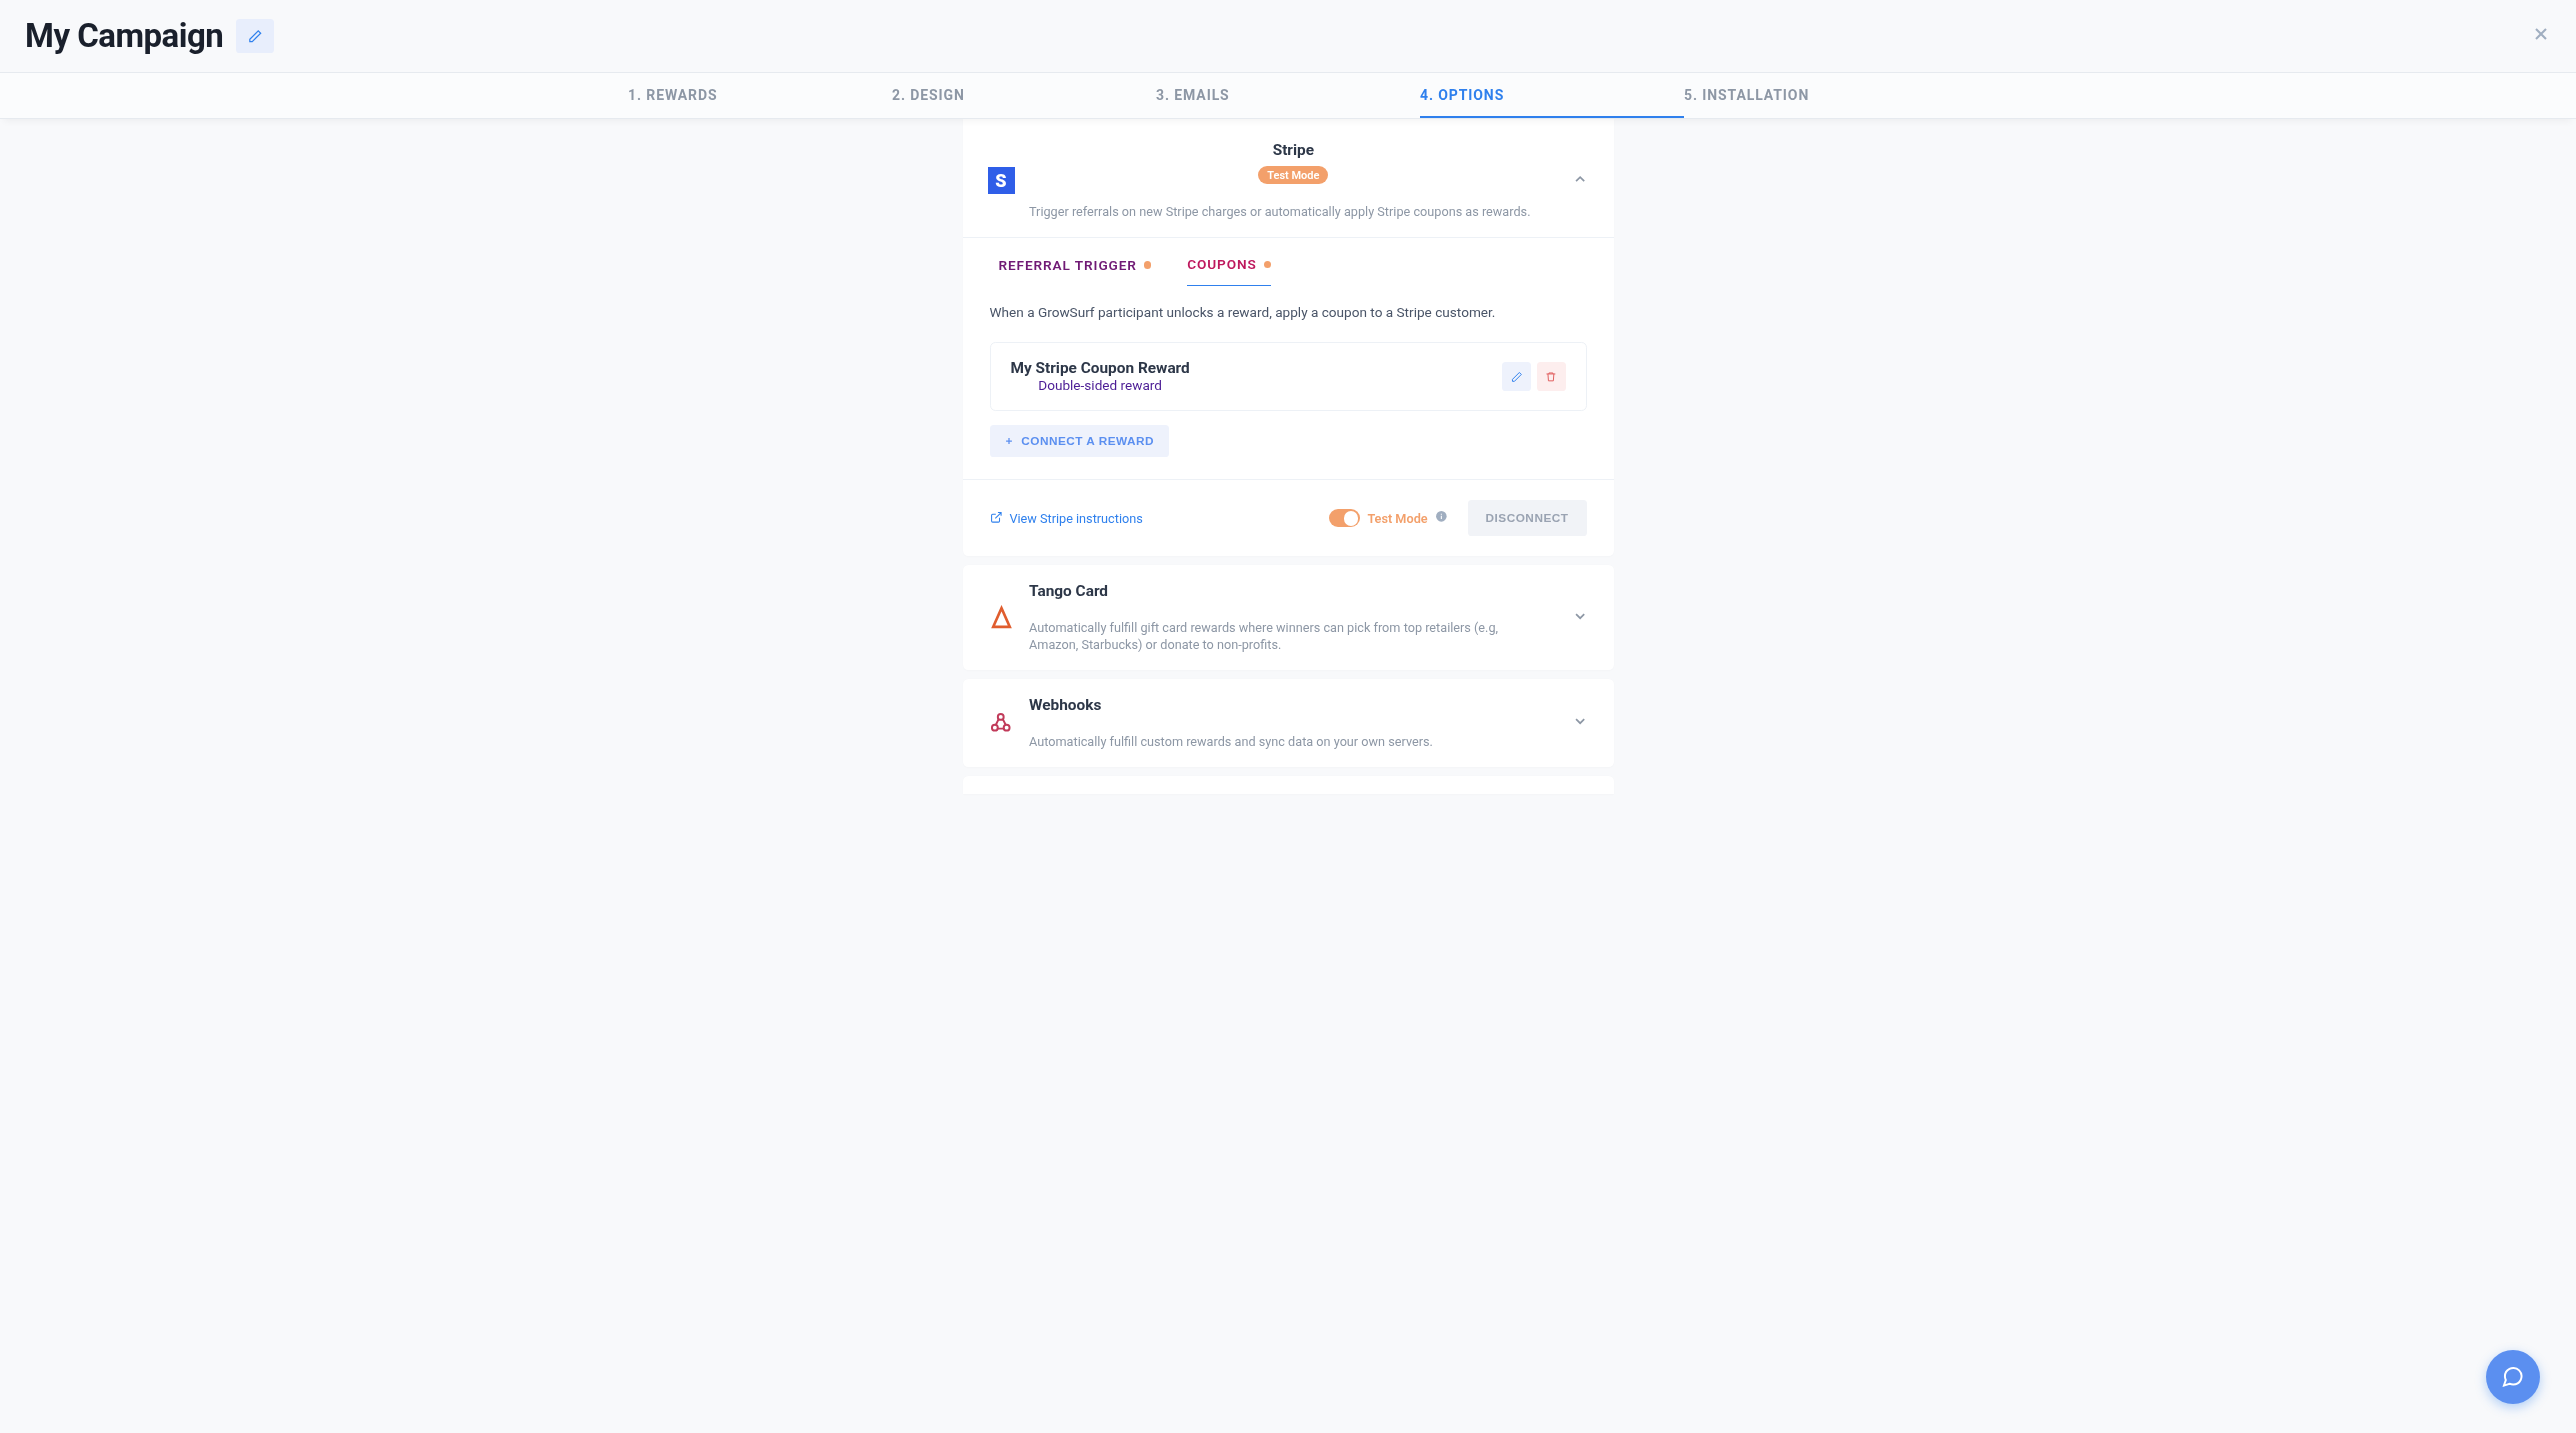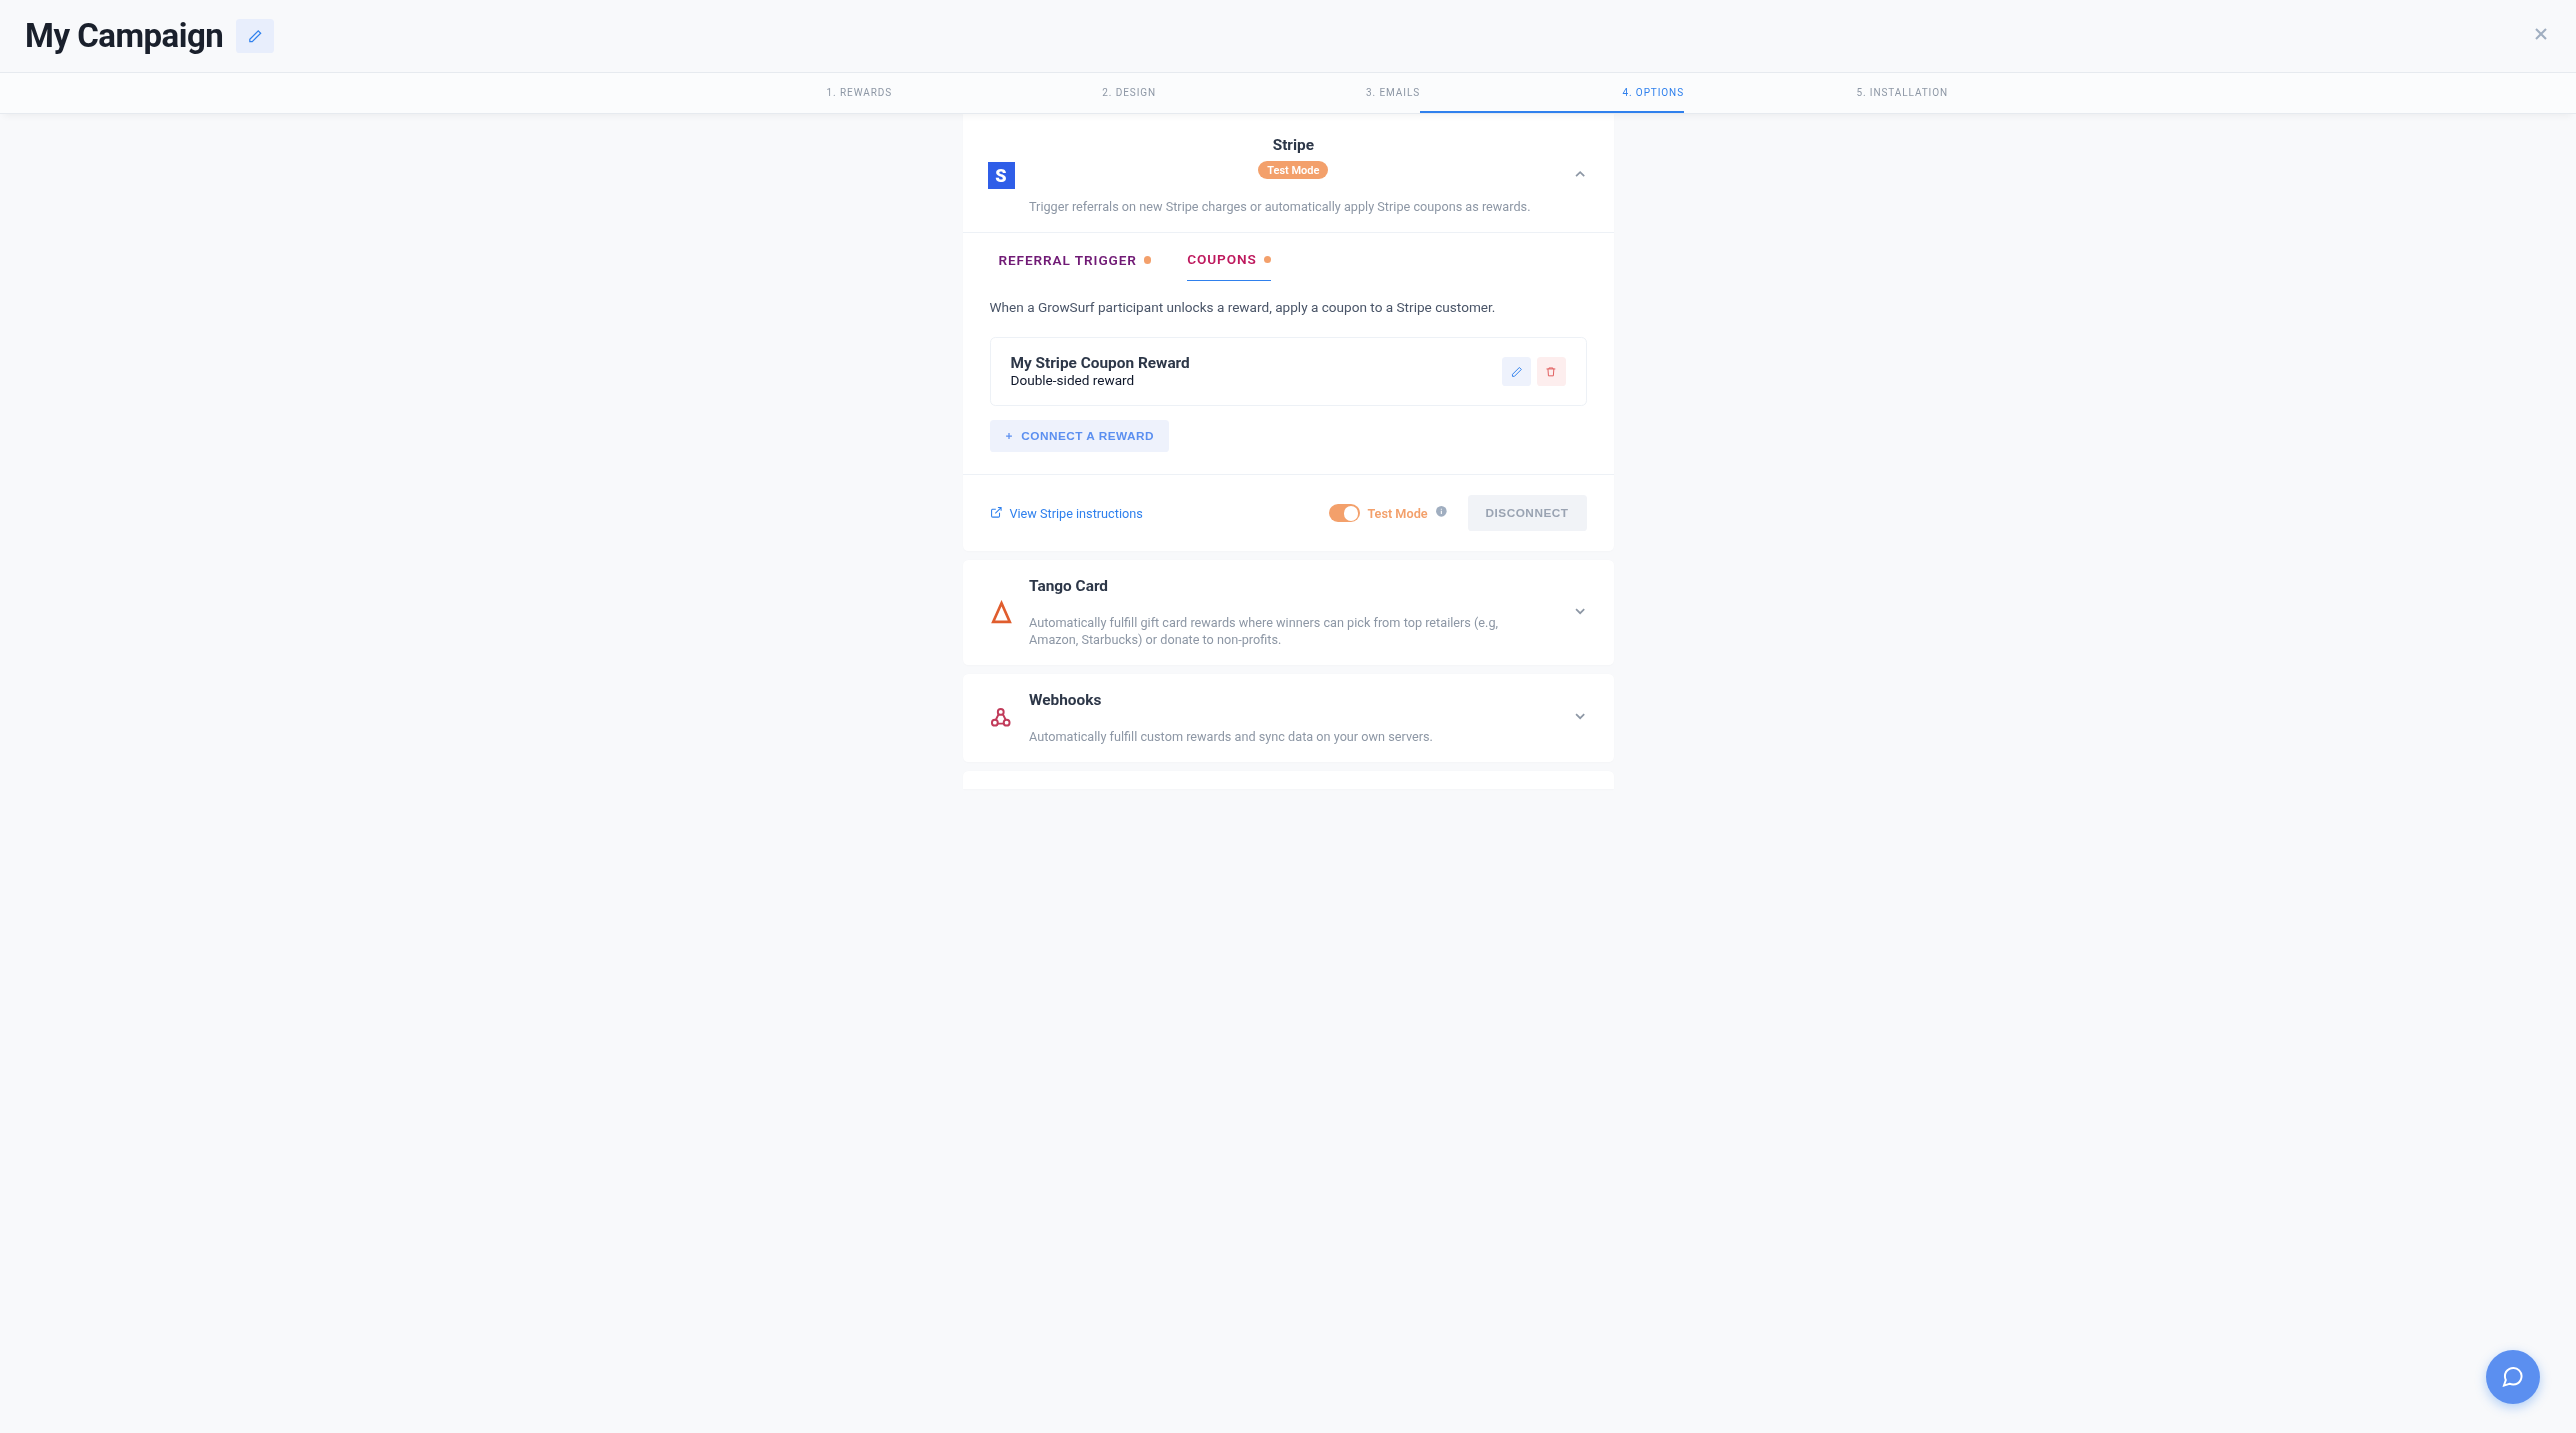--- a/index.html
+++ b/index.html
@@ -36,28 +36,28 @@
   box-shadow: 0 5.4px 7.2px -3.6px rgba(0,0,0,0.05);
   position: relative;
 }
 .tabs {
   display: flex;
   max-width: 1320px;
   margin: 0 auto;
 }
 .tab {
   flex: 1;
-  text-align: right;
+  text-align: left;
   padding: 14.5px 0 12.7px;
-  font-size: 10px;
+  font-size: 14px;
   letter-spacing: 0.9px;
   color: #8d97a5;
   cursor: pointer;
   border-bottom: 2.7px solid transparent;
-  font-weight: 400;
+  font-weight: 700;
 }
 .tab.active {
   color: #2f80ed;
   border-bottom-color: #2f80ed;
 }
 .content {
   max-width: 651px;
   margin: 0 auto;
   padding-top: 0;
 }
@@ -121,21 +121,21 @@
 .reward-card {
   border: 0.9px solid #edf1f6;
   border-radius: 5.4px;
   padding: 16.3px 20px;
   display: flex;
   align-items: center;
   justify-content: space-between;
   gap: 37px;
 }
 .reward-title { font-size: 15.4px; font-weight: 700; color: #2d3748; }
-.reward-sub { font-size: 13.6px; color: #0f172a; }
+.reward-sub { font-size: 13.6px; color: #4c1d95; text-align: center; }
 .reward-actions { display: flex; gap: 5.4px; }
 .icon-btn {
   width: 29px; height: 29px;
   border-radius: 3.6px;
   border: none;
   display: flex; align-items: center; justify-content: center;
   cursor: pointer;
 }
 .icon-btn.edit { background: #eef2fc; }
 .icon-btn.delete { background: #fdeeee; }

